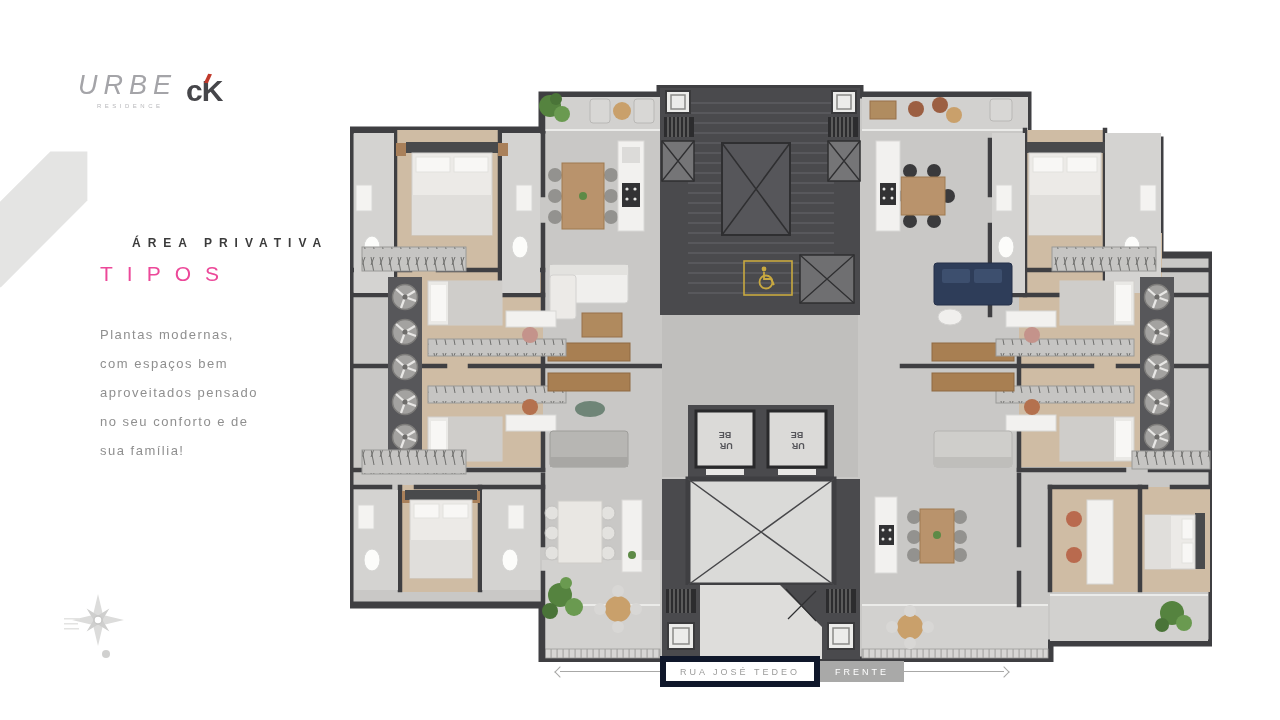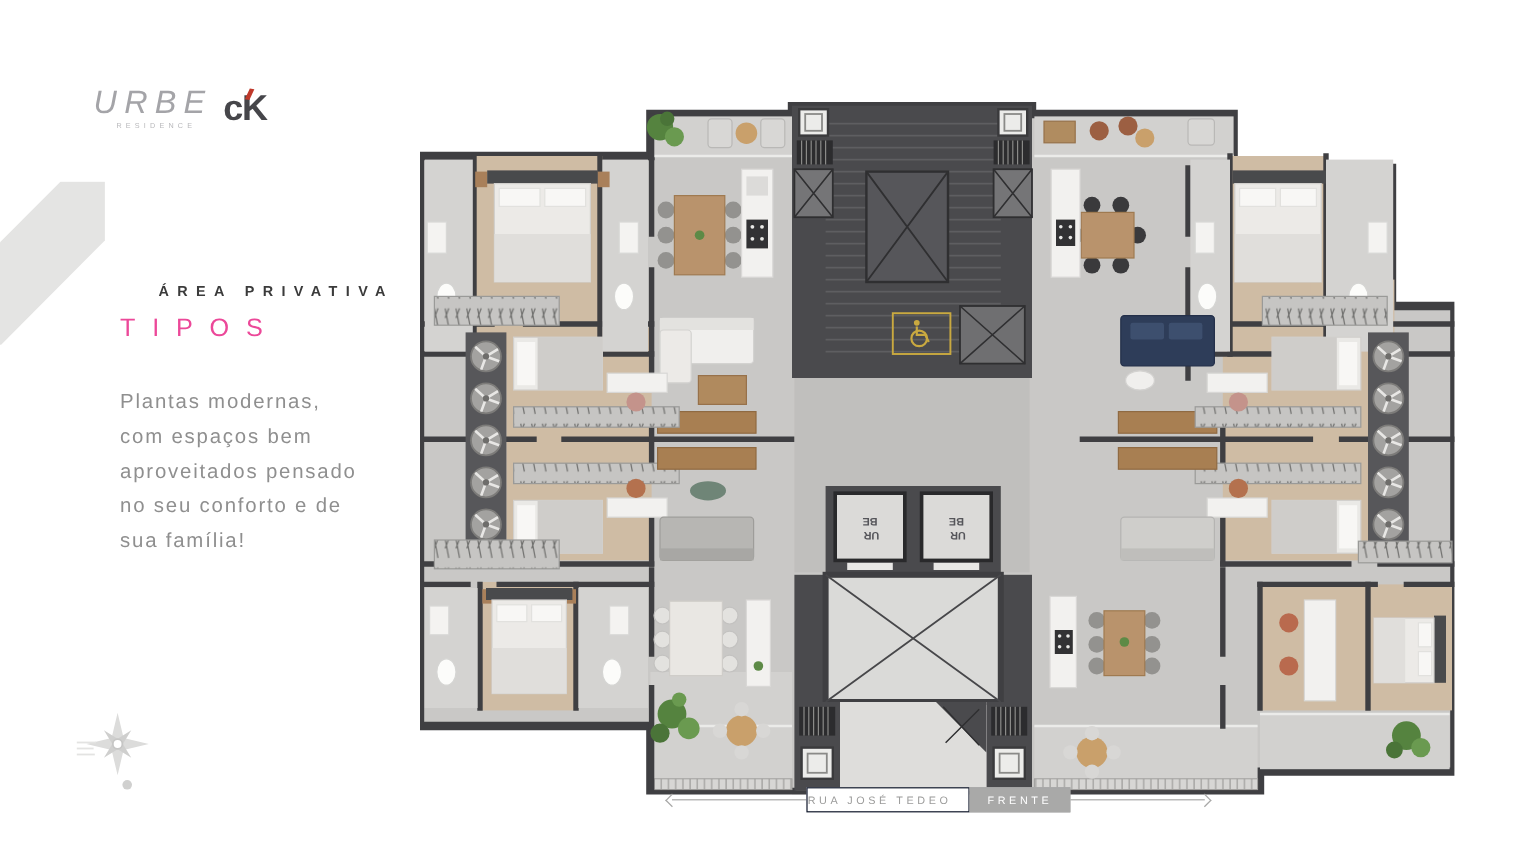--- a/index.html
+++ b/index.html
@@ -15,34 +15,34 @@
   .ck-accent{position:absolute;left:206px;top:74px;width:4px;height:9px;background:#c0392b;
              transform:skewX(-18deg) rotate(8deg);}
   
   .ribbon{position:absolute;left:0;top:150px;width:95px;height:140px;background:#e4e4e3;
           clip-path:polygon(53% 1%, 92% 1%, 92% 36%, 1% 98%, 0 98%, 0 37%);}
   
   .panel-title{position:absolute;left:100px;top:236px;font-size:12px;font-weight:bold;
                letter-spacing:7px;color:#3b3b3b;margin-left:32px;}
   .panel-subtitle{position:absolute;left:100px;top:262px;font-size:21px;letter-spacing:14px;
                color:#ec4899;}
-  .panel-body{position:absolute;left:100px;top:320px;font-size:17px;letter-spacing:1.5px;
+  .panel-body{position:absolute;left:100px;top:320px;font-size:13px;letter-spacing:1.5px;
               color:#8f8f8f;line-height:29px;white-space:pre-line;}
   
   .compass{position:absolute;left:58px;top:588px;}
   
   .plan{position:absolute;left:350px;top:85px;}
   
   .scalebar{position:absolute;left:556px;top:656px;width:452px;display:flex;align-items:center;}
   .arrow-line{flex:1;height:1px;background:#a8a8a7;}
   .ah{width:7px;height:7px;flex:none;}
   .ah-left{border-left:1px solid #a8a8a7;border-bottom:1px solid #a8a8a7;transform:rotate(45deg);margin-right:-4px;}
   .ah-right{border-right:1px solid #a8a8a7;border-top:1px solid #a8a8a7;transform:rotate(45deg);margin-left:-4px;}
-  .street-box{flex:none;border:1px solid #0f172a;background:#ffffff;color:#9b9b9a;
-              font-size:9px;letter-spacing:3px;padding:5px 14px 4px 0;}
+  .street-box{flex:none;border:6px solid #0f172a;background:#ffffff;color:#9b9b9a;
+              font-size:9px;letter-spacing:3px;padding:5px 14px 4px 14px;}
   .front-box{flex:none;background:#a9a9a8;border:1px solid #a9a9a8;color:#ffffff;
              font-size:9px;letter-spacing:3px;padding:5px 14px 4px 14px;}
 </style>
 </head>
 <body>
 
 <div class="stage">
 
   <div class="logo-urbe">URBE</div>
   <div class="logo-urbe-sub">RESIDENCE</div>

